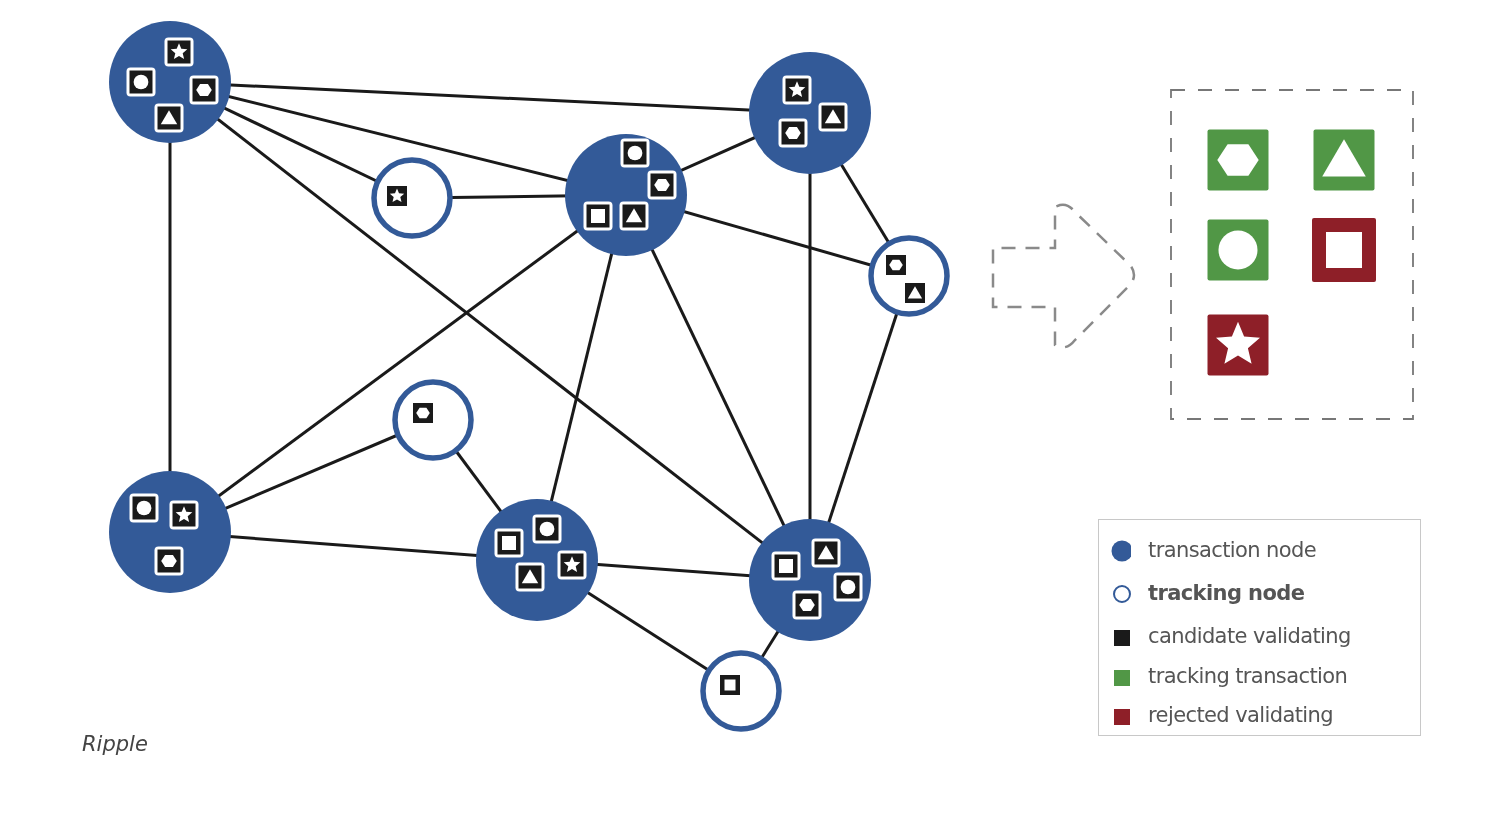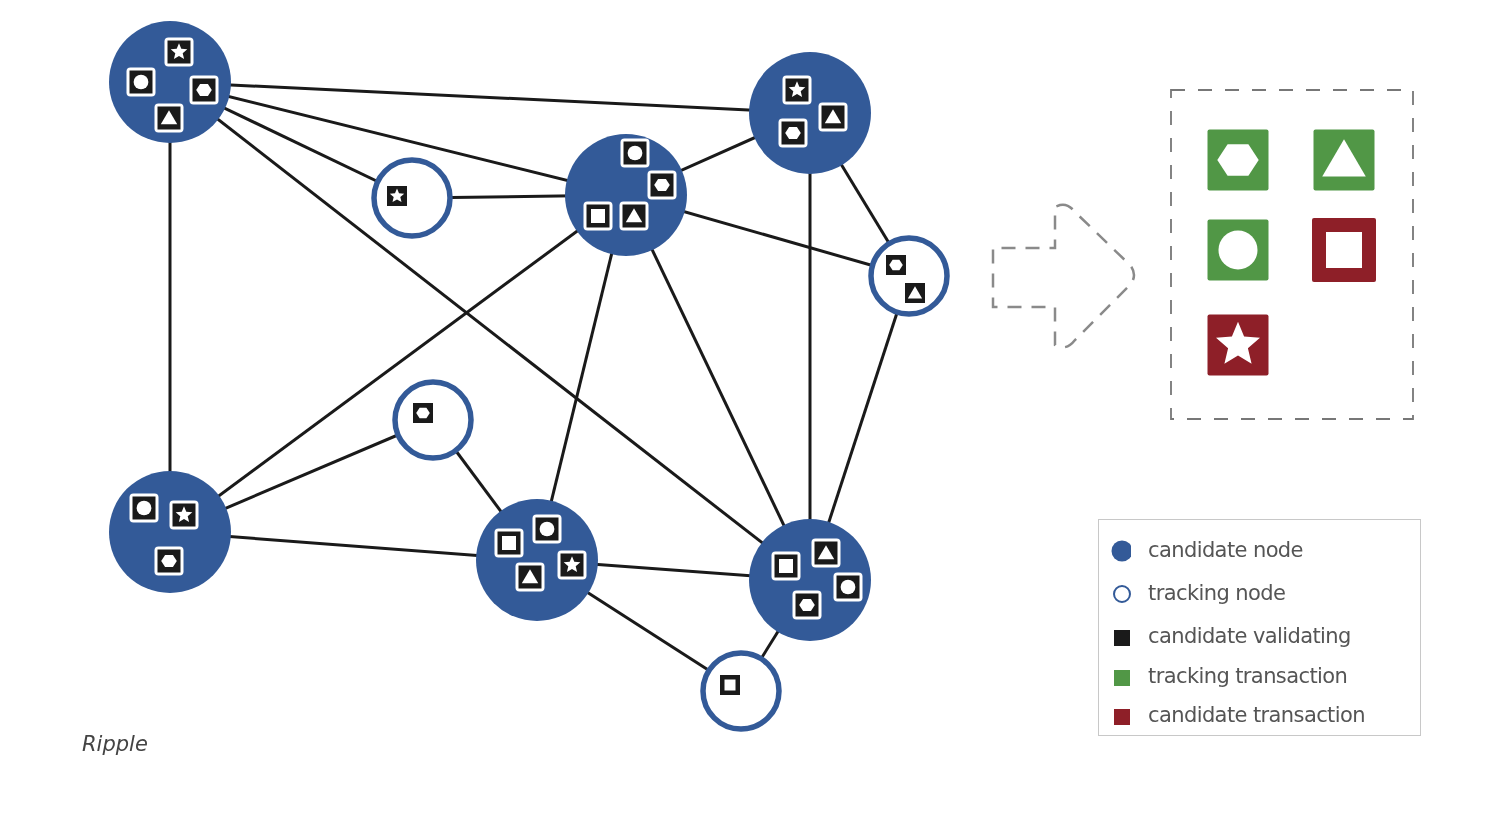--- a/index.html
+++ b/index.html
@@ -232,29 +232,29 @@
     </g>
 </svg>
 
 <div class="legend">
   <div class="legend-item" style="top:16px;">
     <span class="legend-swatch" style="top:5px;">
       <svg width="22" height="22">
           <circle cx="11" cy="11" r="10.5" fill="#335a98"></circle>
         </svg>
     </span>
-    <span class="legend-label" style="top:2px;">candidate node</span>
+    <span class="legend-label" style="top:2px;">transaction node</span>
   </div>
   <div class="legend-item" style="top:59px;">
     <span class="legend-swatch" style="top:5px;">
       <svg width="22" height="22">
           <circle cx="11" cy="11" r="8" fill="#fff" stroke="#335a98" stroke-width="2"></circle>
         </svg>
     </span>
-    <span class="legend-label" style="top:2px;">tracking node</span>
+    <span class="legend-label" style="top:2px;font-weight:bold;">tracking node</span>
   </div>
   <div class="legend-item" style="top:103px;">
     <span class="legend-swatch" style="top:5px;">
       <svg width="22" height="22">
           <rect x="3" y="3" width="16" height="16" fill="#1a1a1a"></rect>
         </svg>
     </span>
     <span class="legend-label" style="top:1px;">candidate validating</span>
   </div>
   <div class="legend-item" style="top:143px;">
@@ -264,17 +264,17 @@
         </svg>
     </span>
     <span class="legend-label" style="top:1px;">tracking transaction</span>
   </div>
   <div class="legend-item" style="top:182px;">
     <span class="legend-swatch" style="top:5px;">
       <svg width="22" height="22">
           <rect x="3" y="3" width="16" height="16" fill="#8e1f28"></rect>
         </svg>
     </span>
-    <span class="legend-label" style="top:1px;">candidate transaction</span>
+    <span class="legend-label" style="top:1px;">rejected validating</span>
   </div>
 </div>
 
 <div class="caption">Ripple</div>
 
 </body></html>

